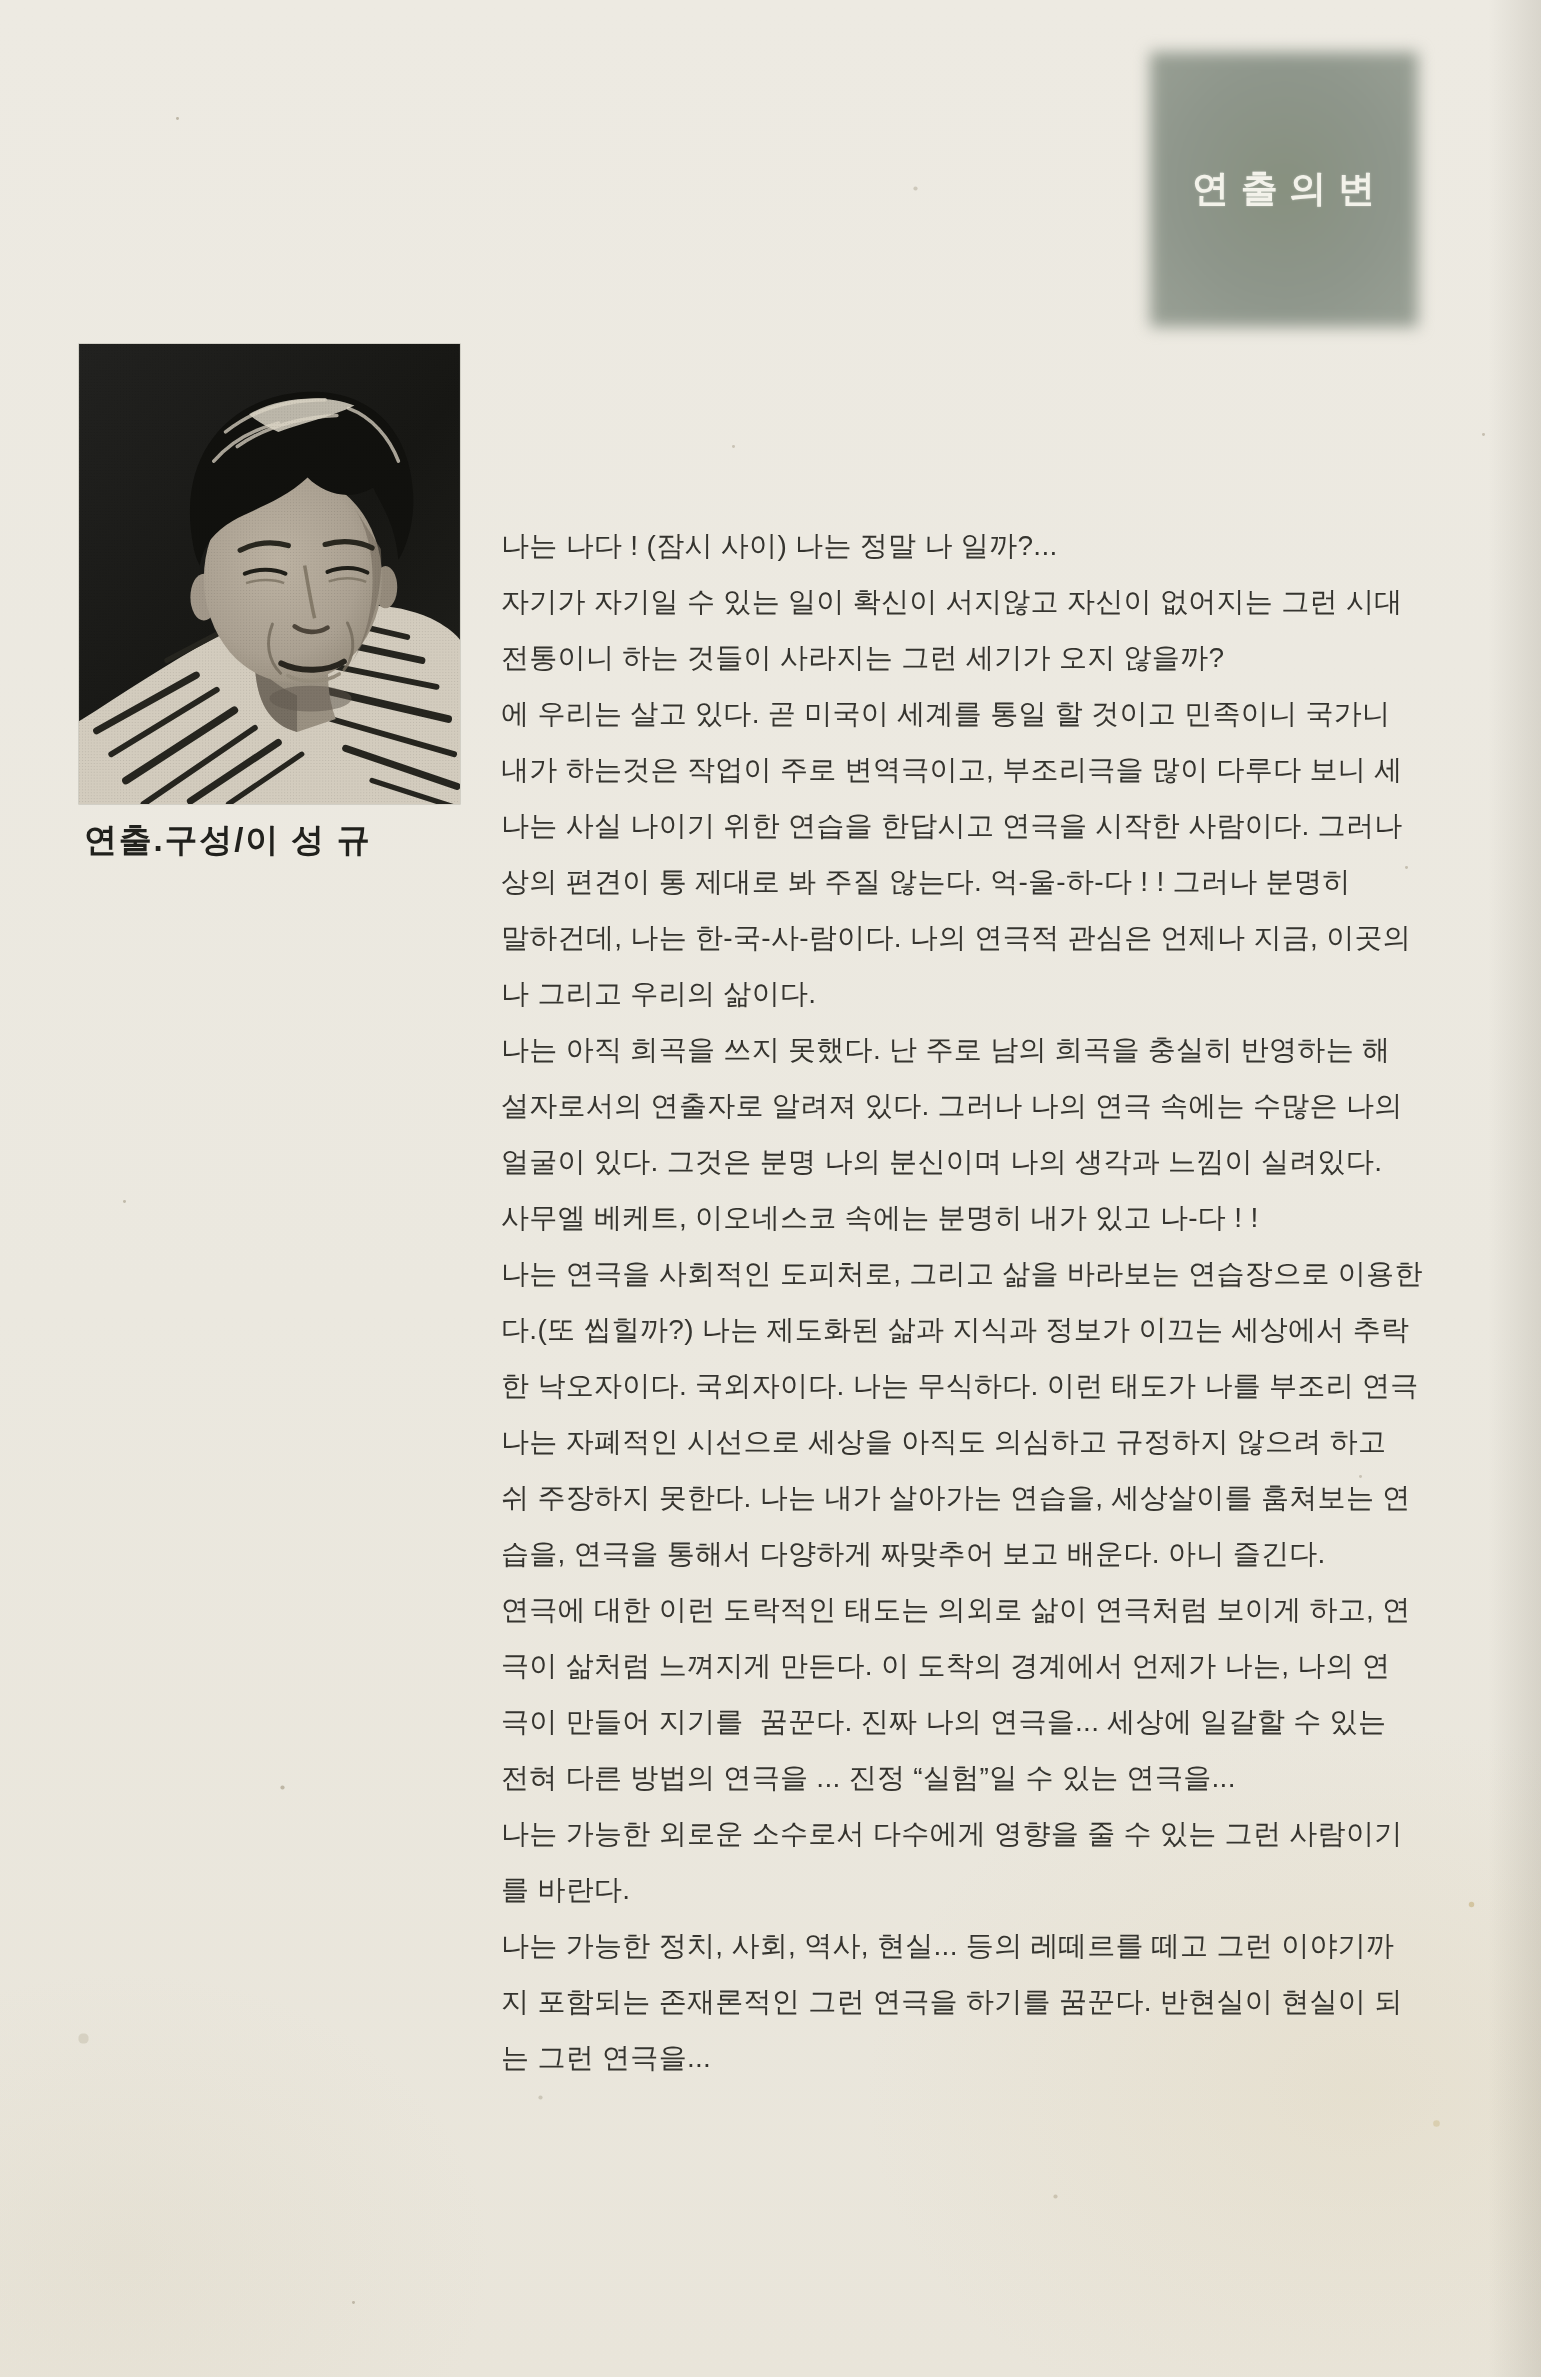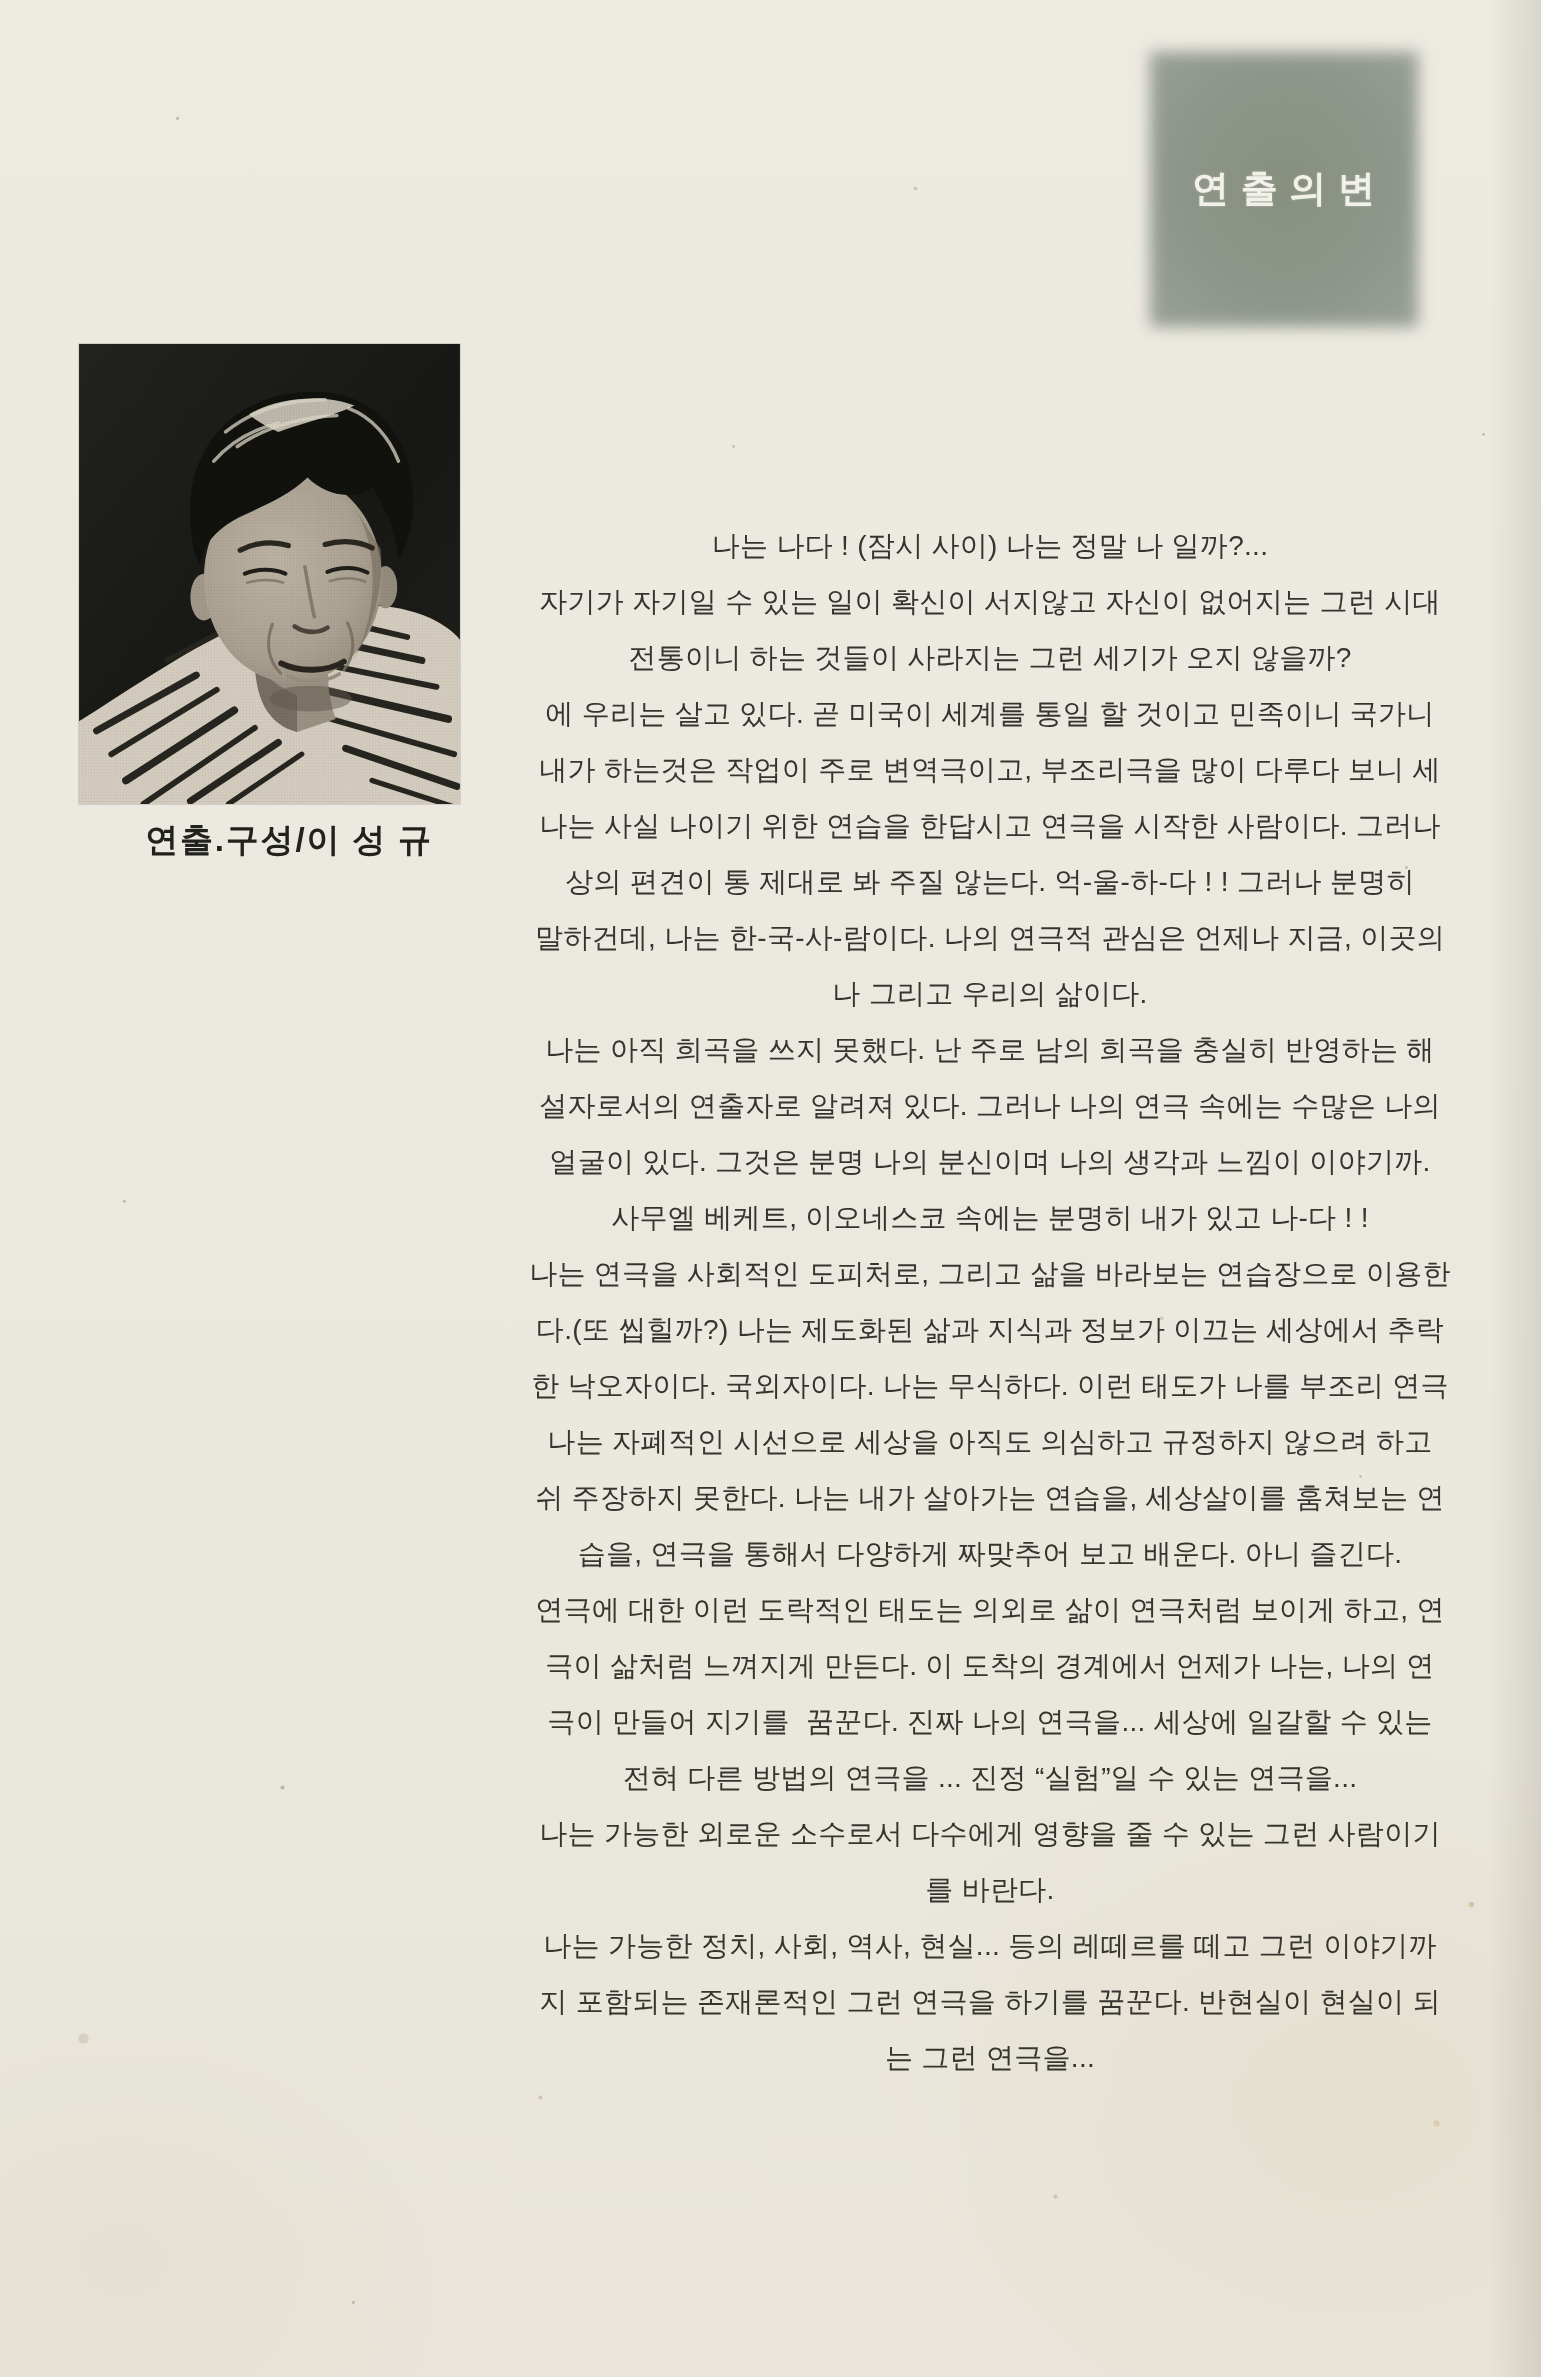--- a/index.html
+++ b/index.html
@@ -8,21 +8,20 @@
 
   .page {
     position: relative;
     width: 1541px;
     height: 2377px;
     background:
       radial-gradient(ellipse 703px 527px at 88% 88%, rgba(214,198,158,0.20), rgba(214,198,158,0) 70%),
       radial-gradient(ellipse 527px 410px at 8% 95%, rgba(205,196,170,0.15), rgba(205,196,170,0) 70%),
       linear-gradient(180deg, #edeae2 0%, #ebe8df 55%, #e9e5da 100%);
     overflow: hidden;
-    text-align: center;
   }
 
   
   .edge-shadow {
     position: absolute; top: 0; right: 0; width: 53px; height: 100%;
     background: linear-gradient(to right, rgba(110,104,88,0) 0%, rgba(110,104,88,0.16) 100%);
   }
 
   
   .specks {
@@ -197,21 +196,21 @@
     <div class="line">자기가 자기일 수 있는 일이 확신이 서지않고 자신이 없어지는 그런 시대</div>
     <div class="line">전통이니 하는 것들이 사라지는 그런 세기가 오지 않을까?</div>
     <div class="line">에 우리는 살고 있다. 곧 미국이 세계를 통일 할 것이고 민족이니 국가니</div>
     <div class="line">내가 하는것은 작업이 주로 변역극이고, 부조리극을 많이 다루다 보니 세</div>
     <div class="line">나는 사실 나이기 위한 연습을 한답시고 연극을 시작한 사람이다. 그러나</div>
     <div class="line">상의 편견이 통 제대로 봐 주질 않는다. 억-울-하-다 ! ! 그러나 분명히</div>
     <div class="line">말하건데, 나는 한-국-사-람이다. 나의 연극적 관심은 언제나 지금, 이곳의</div>
     <div class="line">나 그리고 우리의 삶이다.</div>
     <div class="line">나는 아직 희곡을 쓰지 못했다. 난 주로 남의 희곡을 충실히 반영하는 해</div>
     <div class="line">설자로서의 연출자로 알려져 있다. 그러나 나의 연극 속에는 수많은 나의</div>
-    <div class="line">얼굴이 있다. 그것은 분명 나의 분신이며 나의 생각과 느낌이 이야기까.</div>
+    <div class="line">얼굴이 있다. 그것은 분명 나의 분신이며 나의 생각과 느낌이 실려있다.</div>
     <div class="line">사무엘 베케트, 이오네스코 속에는 분명히 내가 있고 나-다 ! !</div>
     <div class="line">나는 연극을 사회적인 도피처로, 그리고 삶을 바라보는 연습장으로 이용한</div>
     <div class="line">다.(또 씹힐까?) 나는 제도화된 삶과 지식과 정보가 이끄는 세상에서 추락</div>
     <div class="line">한 낙오자이다. 국외자이다. 나는 무식하다. 이런 태도가 나를 부조리 연극</div>
     <div class="line">나는 자폐적인 시선으로 세상을 아직도 의심하고 규정하지 않으려 하고</div>
     <div class="line">쉬 주장하지 못한다. 나는 내가 살아가는 연습을, 세상살이를 훔쳐보는 연</div>
     <div class="line">습을, 연극을 통해서 다양하게 짜맞추어 보고 배운다. 아니 즐긴다.</div>
     <div class="line">연극에 대한 이런 도락적인 태도는 의외로 삶이 연극처럼 보이게 하고, 연</div>
     <div class="line">극이 삶처럼 느껴지게 만든다. 이 도착의 경계에서 언제가 나는, 나의 연</div>
     <div class="line">극이 만들어 지기를  꿈꾼다. 진짜 나의 연극을... 세상에 일갈할 수 있는</div>

